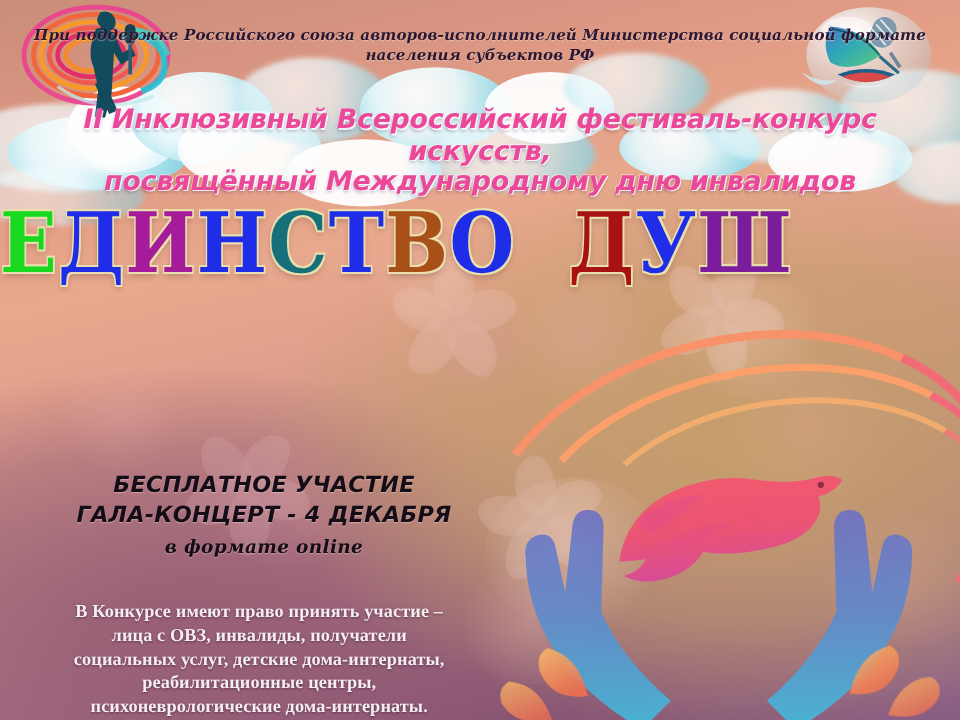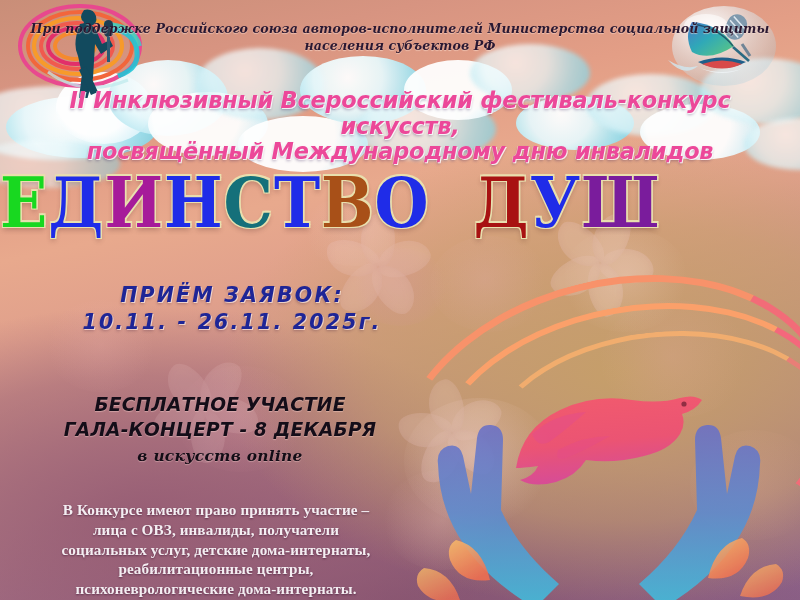--- a/index.html
+++ b/index.html
@@ -391,37 +391,35 @@
       <g opacity="0.85">
         <path d="M58 168 q26 6 34 40 q-30 4 -40 -20 q-4 -14 6 -20 z" fill="url(#leafG)"></path>
         <path d="M26 196 q26 2 36 32 q-30 6 -42 -14 q-4 -12 6 -18 z" fill="url(#leafG)" opacity="0.9"></path>
         <path d="M344 166 q-26 6 -34 40 q30 4 40 -20 q4 -14 -6 -20 z" fill="url(#leafG)"></path>
         <path d="M378 192 q-26 2 -36 32 q30 6 42 -14 q4 -12 -6 -18 z" fill="url(#leafG)" opacity="0.9"></path>
       </g>
     </svg>
   </div>
 
   <div class="support-text">При поддержке Российского союза авторов-исполнителей
-Министерства социальной защиты населения субъектов РФ</div>
+Министерства социальной формате населения субъектов РФ</div>
 
   <div class="fest-title">II Инклюзивный Всероссийский фестиваль-конкурс
 искусств,
 посвящённый Международному дню инвалидов</div>
 
   <div class="big-word">
     <span id="bigword-slot"><span class="ltr" style="color: rgb(24, 216, 32);">Е</span><span class="ltr" style="color: rgb(31, 44, 232);">Д</span><span class="ltr" style="color: rgb(166, 27, 154);">И</span><span class="ltr" style="color: rgb(31, 44, 232);">Н</span><span class="ltr" style="color: rgb(21, 112, 122);">С</span><span class="ltr" style="color: rgb(31, 44, 232);">Т</span><span class="ltr" style="color: rgb(168, 80, 24);">В</span><span class="ltr" style="color: rgb(31, 44, 232);">О</span><span class="gap"></span><span class="ltr" style="color: rgb(168, 18, 18);">Д</span><span class="ltr" style="color: rgb(31, 44, 232);">У</span><span class="ltr" style="color: rgb(122, 28, 156);">Ш</span></span>
   </div>
 
-  <div class="deadline">ПРИЁМ ЗАЯВОК:
-10.11. - 26.11. 2025г.</div>
 
   <div class="free-block">БЕСПЛАТНОЕ УЧАСТИЕ
-ГАЛА-КОНЦЕРТ - 8 ДЕКАБРЯ</div>
-
-  <div class="online-note">в искусств online</div>
+ГАЛА-КОНЦЕРТ - 4 ДЕКАБРЯ</div>
+
+  <div class="online-note">в формате online</div>
 
   <div class="eligibility">В Конкурсе имеют право принять участие –
 лица с ОВЗ, инвалиды, получатели
 социальных услуг, детские дома-интернаты,
 реабилитационные центры,
 психоневрологические дома-интернаты.</div>
 
 </div>
 
 </body></html>

